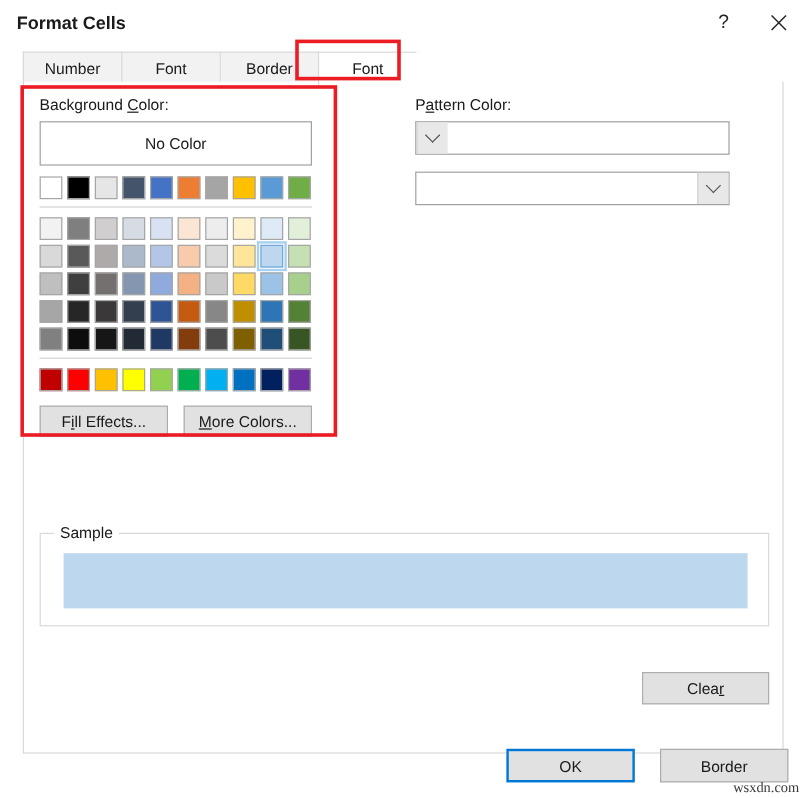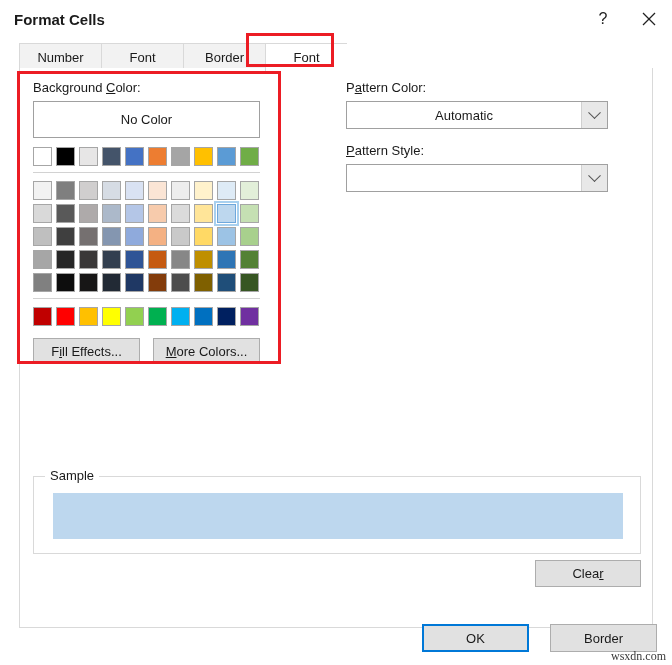--- a/index.html
+++ b/index.html
@@ -167,21 +167,21 @@
   .chev {
     width: 9px; height: 9px;
     border-right: 1.6px solid #555;
     border-bottom: 1.6px solid #555;
     transform: rotate(45deg) translate(-2px,-2px);
   }
 
   
   #sample-group {
     position: absolute;
-    left: 13px; top: 408px;
+    left: 13px; top: 376px;
     width: 608px; height: 78px;
     border: 1px solid #d9d9d9;
   }
   #sample-legend {
     position: absolute;
     left: 11px; top: -9px;
     background: #ffffff;
     padding: 0 5px;
     font-size: 13px; color: #1a1a1a;
   }
@@ -358,27 +358,25 @@
       <div class="std-btn" id="more-colors-btn">
         <span class="ul">M</span>
           <span>ore Colors...</span>
       </div>
     </div>
   </div>
 
   <div id="pattern-col">
     <div class="field-label"><span>P</span><span class="ul">a</span><span>ttern Color:</span></div>
     <div class="combo">
-      <div class="combo-value">Automatic</div>
       <div class="combo-arrow">
           <i class="chev"></i>
         </div>
     </div>
 
-    <div class="field-label"><span class="ul">P</span><span>attern Style:</span></div>
     <div class="combo">
       <div class="combo-value"></div>
       <div class="combo-arrow">
           <i class="chev"></i>
         </div>
     </div>
   </div>
 
   <div id="sample-group">
     <div id="sample-legend">Sample</div>

